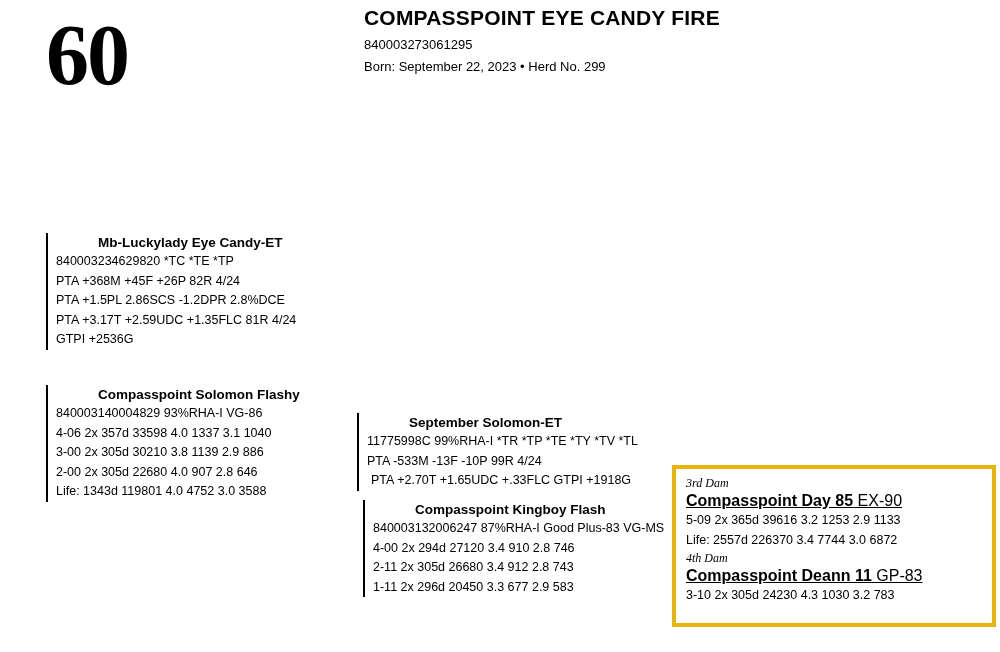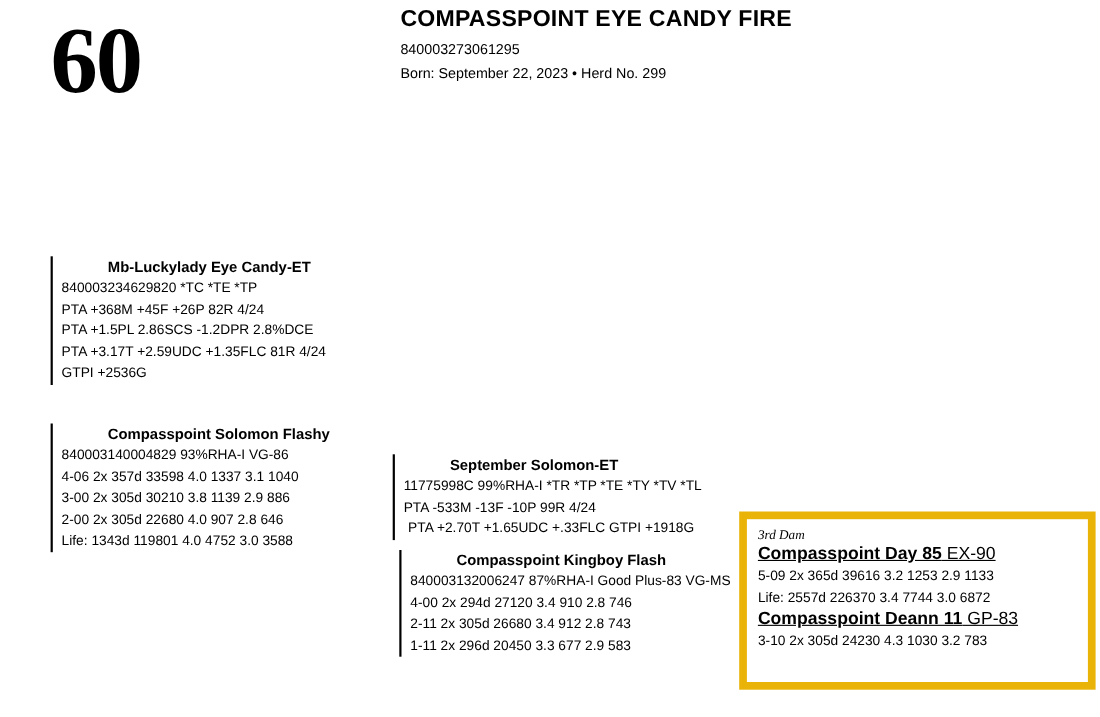--- a/index.html
+++ b/index.html
@@ -80,21 +80,21 @@
   #mid1-block { left: 357px; top: 413px; }
   #mid2-block { left: 347px; top: 500px; margin-left: 16px; }
 
   
   #dam-box {
     position: absolute;
     left: 672px;
     top: 465px;
     width: 324px;
     height: 162px;
-    border: 7px solid #eab308;
+    border: 4px solid #eab308;
     box-sizing: border-box;
     padding: 6px 8px 0 10px;
   }
   .dam-label {
     font-family: "Liberation Serif", serif;
     font-style: italic;
     font-size: 12px;
     line-height: 16px;
   }
   .dam-name {
@@ -153,15 +153,16 @@
   <div class="ped-line">4-00  2x  294d  27120  3.4  910  2.8  746</div>
   <div class="ped-line">2-11  2x  305d  26680  3.4  912  2.8  743</div>
   <div class="ped-line">1-11  2x  296d  20450  3.3  677  2.9  583</div>
 </div>
 
 <div id="dam-box">
   <div class="dam-label">3rd Dam</div>
   <div class="dam-name"><span>Compasspoint Day 85</span><span class="suffix"> EX-90</span></div>
   <div class="dam-line">5-09  2x  365d  39616  3.2  1253  2.9  1133</div>
   <div class="dam-line">Life:  2557d    226370  3.4  7744  3.0  6872</div>
+  <div class="dam-label">4th Dam</div>
   <div class="dam-name"><span>Compasspoint Deann 11</span><span class="suffix"> GP-83</span></div>
   <div class="dam-line">3-10  2x  305d  24230  4.3  1030  3.2  783</div>
 </div>
 
 </body></html>

